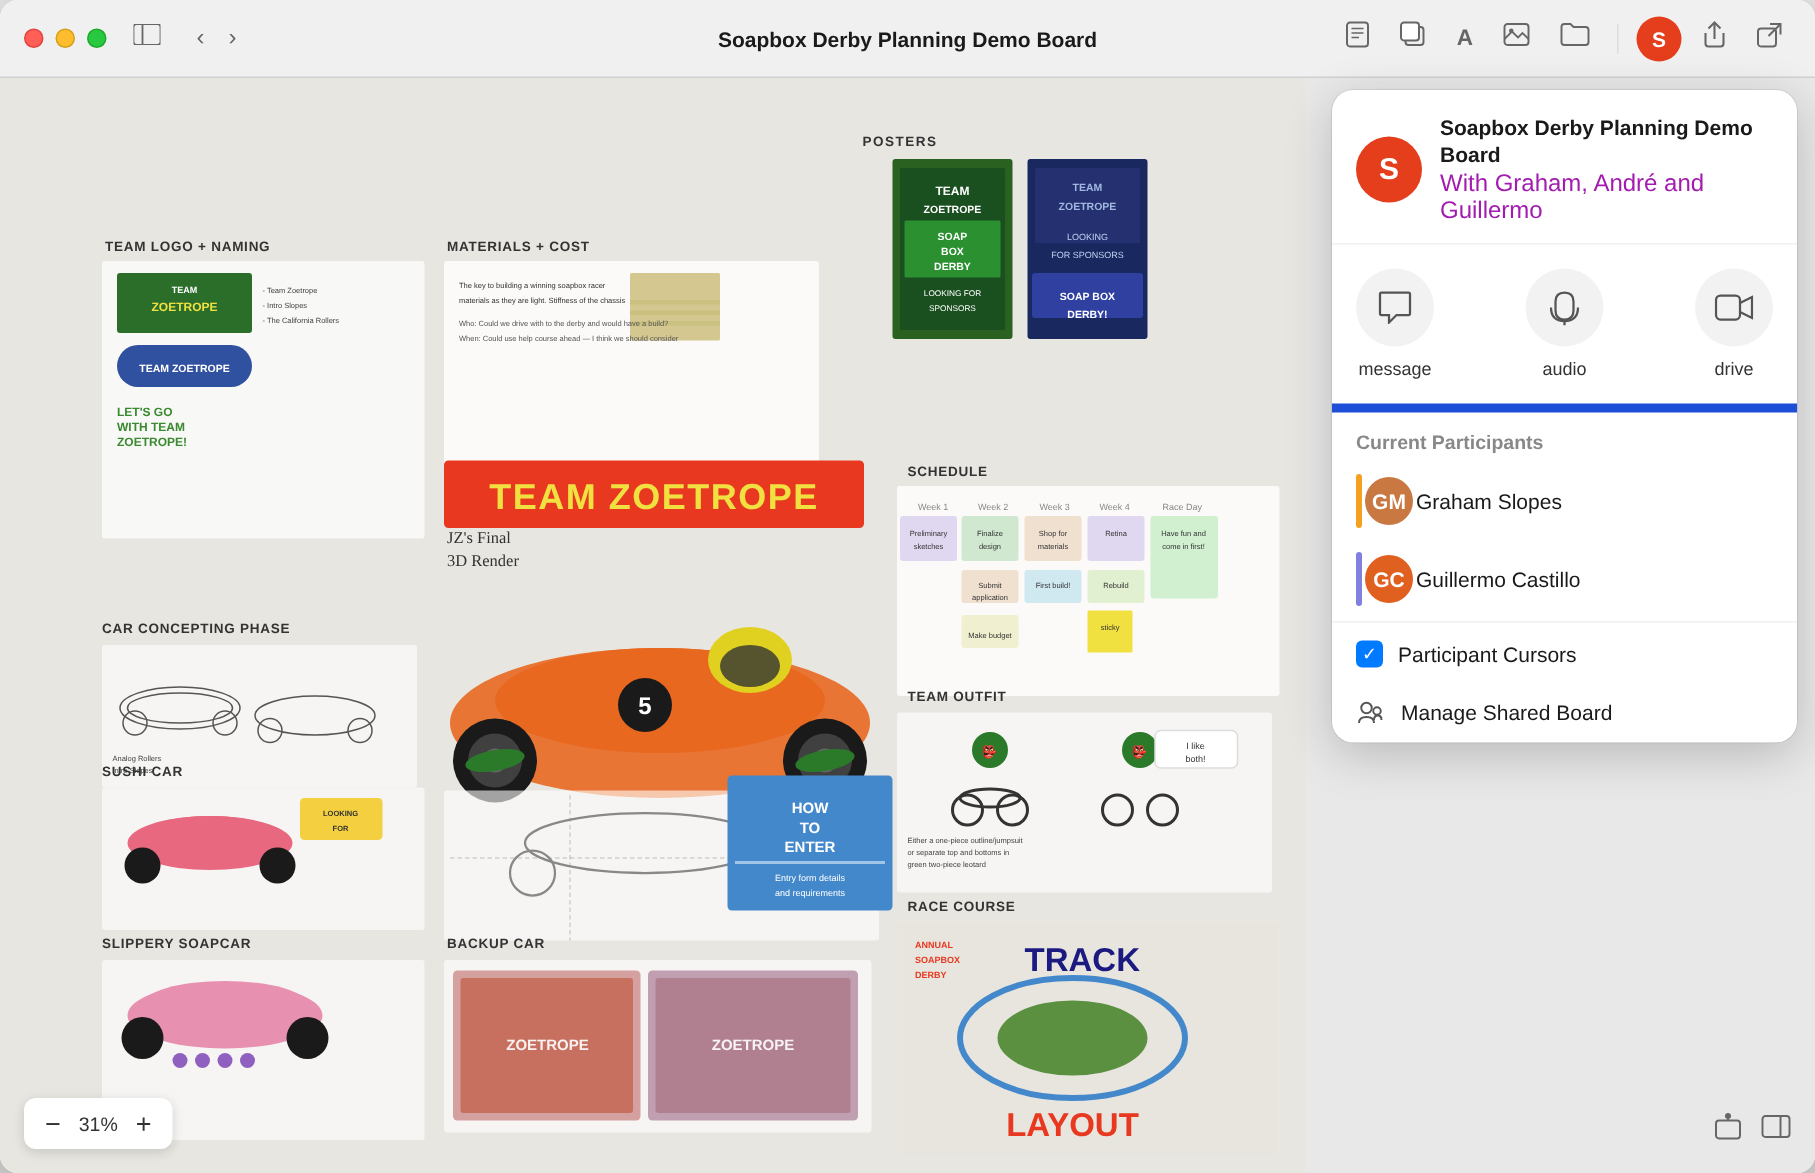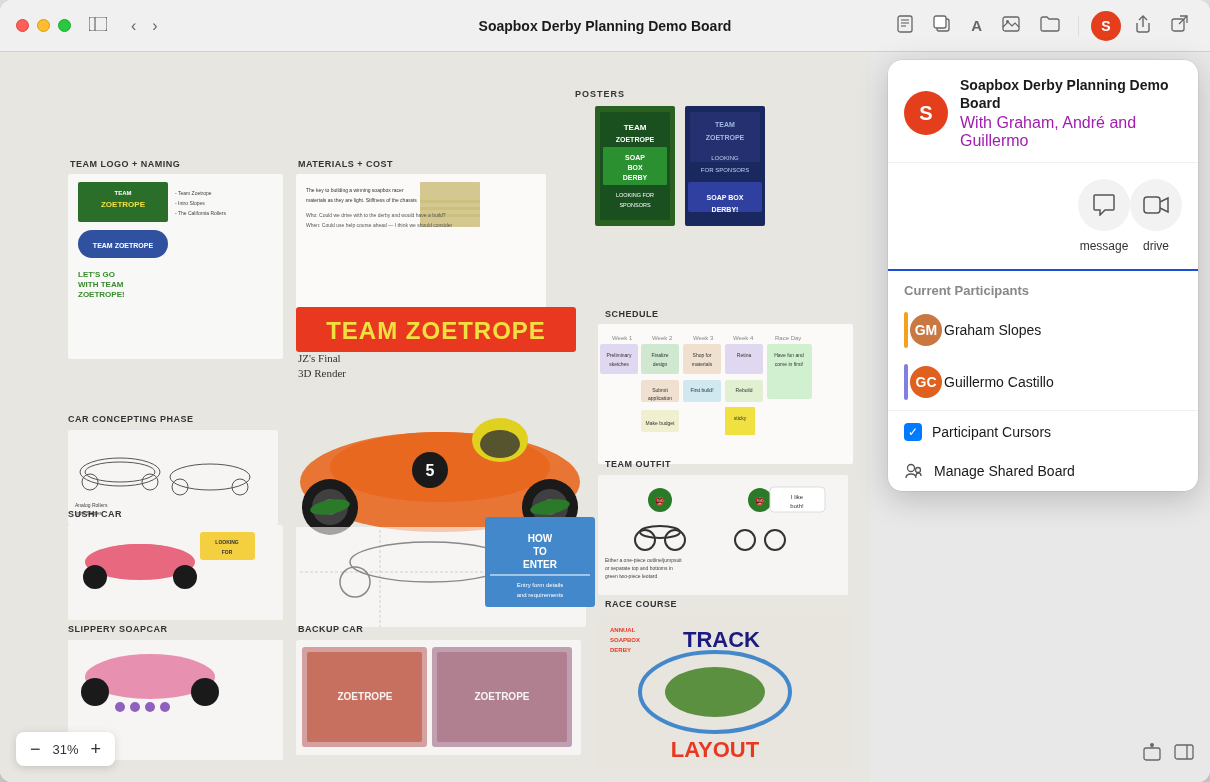--- a/index.html
+++ b/index.html
@@ -213,23 +213,23 @@
     }
 
     .popover-subtitle {
       font-size: 16px;
       color: #a21caf;
       margin-top: 2px;
     }
 
     .popover-actions {
       display: flex;
-      justify-content: flex-end;
+      justify-content: space-between;
       padding: 16px;
-      border-bottom: 2px solid #1d4ed8;
+      border-bottom: 6px solid #1d4ed8;
     }
 
     .popover-action {
       display: flex;
       flex-direction: column;
       align-items: center;
       gap: 8px;
       cursor: pointer;
       background: none;
       border: none;
@@ -674,20 +674,30 @@
       <button class="popover-action">
         <div class="action-icon-circle">
           <svg width="24" height="22" viewBox="0 0 24 22" fill="none">
             <path d="M2 2 Q2 1 3 1 L21 1 Q22 1 22 2 L22 15 Q22 16 21 16 L13 16 L8 21 L8 16 L3 16 Q2 16 2 15 Z" stroke="#555" stroke-width="1.5" fill="none"></path>
           </svg>
         </div>
         <span class="action-label">message</span>
       </button>
       <button class="popover-action">
         <div class="action-icon-circle">
+          <svg width="20" height="24" viewBox="0 0 20 24" fill="none">
+            <path d="M4 8 Q4 2 10 2 Q16 2 16 8 L16 14 Q16 20 10 20 Q4 20 4 14 Z" stroke="#555" stroke-width="1.5" fill="none"></path>
+            <path d="M1 12 Q1 21 10 21 Q19 21 19 12" stroke="#555" stroke-width="1.5" fill="none"></path>
+            <line x1="10" y1="21" x2="10" y2="24" stroke="#555" stroke-width="1.5"></line>
+          </svg>
+        </div>
+        <span class="action-label">audio</span>
+      </button>
+      <button class="popover-action">
+        <div class="action-icon-circle">
           <svg width="26" height="20" viewBox="0 0 26 20" fill="none">
             <rect x="1" y="2" width="16" height="16" rx="3" stroke="#555" stroke-width="1.5" fill="none"></rect>
             <polyline points="17,7 25,3 25,17 17,13" stroke="#555" stroke-width="1.5" fill="none"></polyline>
           </svg>
         </div>
         <span class="action-label">drive</span>
       </button>
     </div>
 
     <div class="popover-section-title">Current Participants</div>

